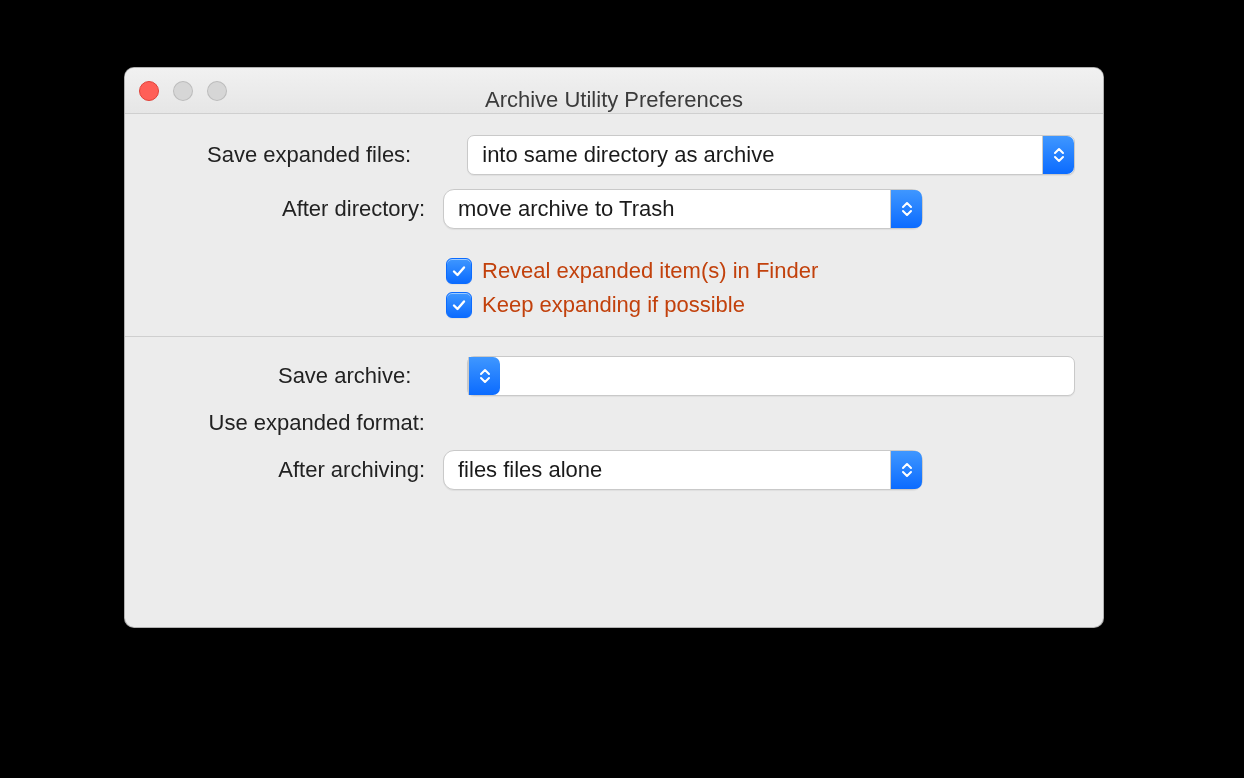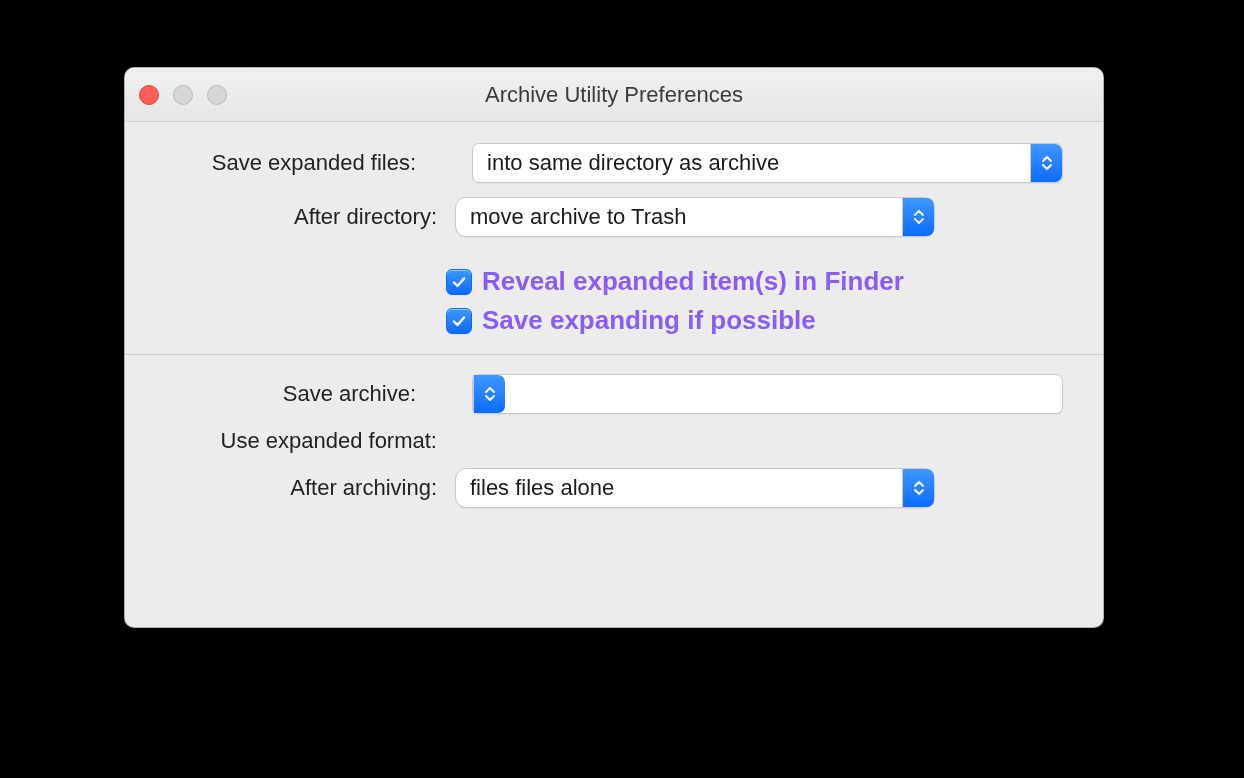--- a/index.html
+++ b/index.html
@@ -18,25 +18,25 @@
       top: 67px;
       width: 980px;
       height: 561px;
       background: #ececec;
       border-radius: 10px;
       border: 1px solid rgba(0,0,0,0.25);
       box-shadow: 0 40px 80px rgba(0,0,0,0.55), 0 0 0 1px rgba(0,0,0,0.05);
       overflow: hidden;
     }
     .titlebar {
-      height: 54px;
+      height: 46px;
       background: linear-gradient(to bottom, #f1f1f1, #e6e6e6);
       border-bottom: 1px solid #cfcfcf;
       display: flex;
-      align-items: center;
+      align-items: flex-end;
       position: relative;
     }
     .traffic {
       display: flex;
       gap: 14px;
       position: absolute;
       left: 14px;
       top: 50%;
       transform: translateY(-50%);
     }
@@ -50,21 +50,21 @@
     .title {
       flex: 1;
       text-align: center;
       font-size: 22px;
       color: #3b3b3b;
     }
     .content { padding-top: 14px; }
     .row {
       display: flex;
       align-items: center;
-      padding: 7px 40px;
+      padding: 7px 28px;
       gap: 18px;
     }
     .label {
       width: 272px;
       text-align: right;
       font-size: 22px;
       color: #222;
     }
     .popup {
       display: flex;
@@ -114,21 +114,21 @@
       background: #fff;
       display: flex; align-items: center; justify-content: center;
       box-shadow: inset 0 1px 0 rgba(255,255,255,0.5), 0 1px 1px rgba(0,0,0,0.05);
     }
     .checkbox.checked {
       background: linear-gradient(to bottom, #3f97ff, #0b6bff);
       border-color: #0b6bff;
     }
     .checkbox.checked svg path { stroke: #fff; }
     .checkbox svg path { stroke: transparent; }
-    .checklabel { font-size: 26px; color: #8b5cf6; font-weight: bold; }
+    .checklabel { font-size: 22px; color: #c2410c; }
     .divider {
       height: 1px;
       background: #cfcfcf;
       margin: 14px 0 12px 0;
     }
     .spacer { height: 18px; }
   </style>
 </head>
 <body>
 
@@ -184,21 +184,21 @@
       </div>
       <div class="checklabel">Reveal expanded item(s) in Finder</div>
     </div>
 
     <div class="checkrow">
       <div class="checkbox checked">
         <svg width="16" height="16" viewBox="0 0 16 16">
             <path d="M3 8.5 L6.5 12 L13 4.5" stroke-width="2.4" fill="none" stroke-linecap="round" stroke-linejoin="round"></path>
           </svg>
       </div>
-      <div class="checklabel">Save expanding if possible</div>
+      <div class="checklabel">Keep expanding if possible</div>
     </div>
 
     <div class="divider"></div>
 
     <div class="row">
       <div class="label">Save archive:</div>
       <div class="popup w-wide">
         <div class="chev">
           <svg width="12" height="8" viewBox="0 0 12 8">
               <path d="M2 6 L6 2 L10 6" stroke="#fff" stroke-width="2" fill="none" stroke-linecap="round" stroke-linejoin="round"></path>

